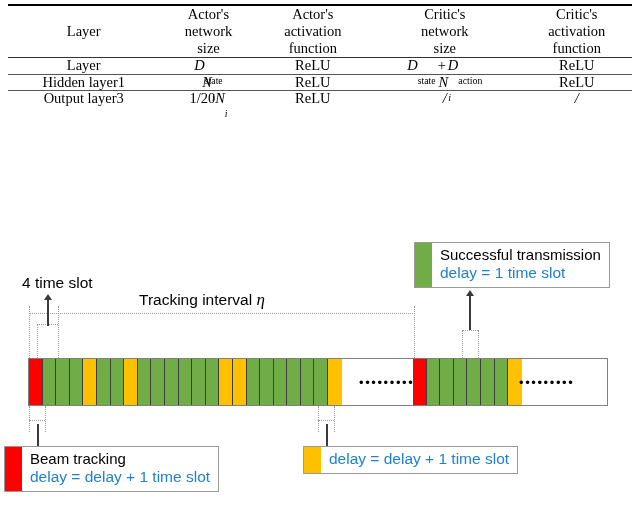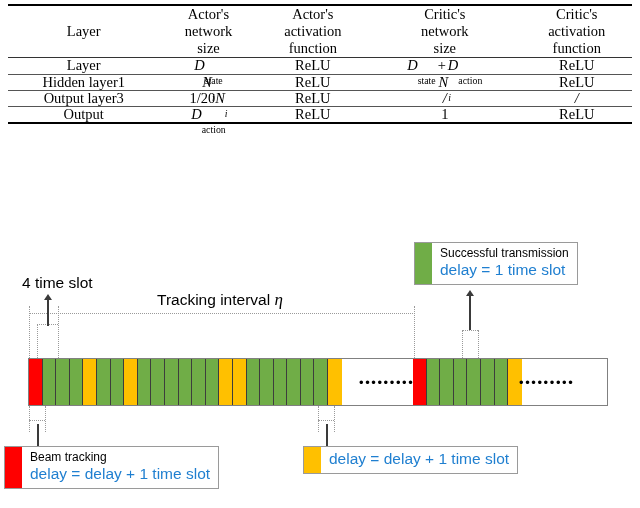--- a/index.html
+++ b/index.html
@@ -80,21 +80,21 @@
   
   .callout{
     position:absolute;display:flex;align-items:stretch;
     border:1.4px solid #9a9a9a;background:#ffffff;box-sizing:border-box;
   }
   .callout .swatch{width:17px;flex:0 0 17px;}
   .callout .ctext{
     padding:3px 8px 4px 8px;display:flex;flex-direction:column;justify-content:center;
     font-family:"Liberation Sans",sans-serif;
   }
-  .ctitle{font-size:12px;color:#000;line-height:1.22;white-space:nowrap;}
+  .ctitle{font-size:15px;color:#000;line-height:1.22;white-space:nowrap;}
   .cdelay{font-size:15.5px;color:#1f7fd0;line-height:1.22;white-space:nowrap;}
 
   .eta{font-family:"Liberation Serif",serif;font-style:italic;font-size:17px;}
 </style>
 </head>
 <body>
 
 <div id="nn-table">
   <table class="nn">
     <tbody>
@@ -140,43 +140,36 @@
 
 
     <tr class="rule-mid">
       <td class="body-cell">Output  layer3</td>
       <td class="body-cell"><span class="mup">1/20</span><span class="mi">N</span><sub class="it">i</sub></td>
       <td class="body-cell">ReLU</td>
       <td class="body-cell"><span class="mi">/</span></td>
       <td class="body-cell"><span class="mi">/</span></td>
     </tr>
 
-    <tr class="rule-mid rule-bot">
-      <td class="body-cell">Output</td>
-      <td class="body-cell"><span class="mi">D</span><sub>action</sub></td>
-      <td class="body-cell">ReLU</td>
-      <td class="body-cell">1</td>
-      <td class="body-cell">ReLU</td>
-    </tr>
   </tbody>
     </table>
 </div>
 
 <div id="diagram">
 
   <div class="callout" id="callout-success" style="left:414px;top:14px;">
     <div class="swatch" id="sw-success" style="background: rgb(112, 173, 71);"></div>
     <div class="ctext">
       <div class="ctitle">Successful transmission</div>
       <div class="cdelay">delay = 1 time slot</div>
     </div>
   </div>
 
   <div class="lbl" style="left:22px;top:46px;">4 time slot</div>
-  <div class="lbl" style="left:157px;top:62px;">
+  <div class="lbl" style="left:139px;top:62px;">
     <span>Tracking interval</span>
     <span class="eta">η</span>
   </div>
 
   <div class="hguide" style="left:30px;top:85px;width:385px;"></div>
 
   <div class="vguide" style="left:29px;top:78px;height:52px;"></div>
   <div class="vguide" style="left:37px;top:96px;height:34px;"></div>
   <div class="vguide" style="left:58px;top:78px;height:52px;"></div>
   <div class="hguide" style="left:37px;top:96px;width:21px;"></div>

